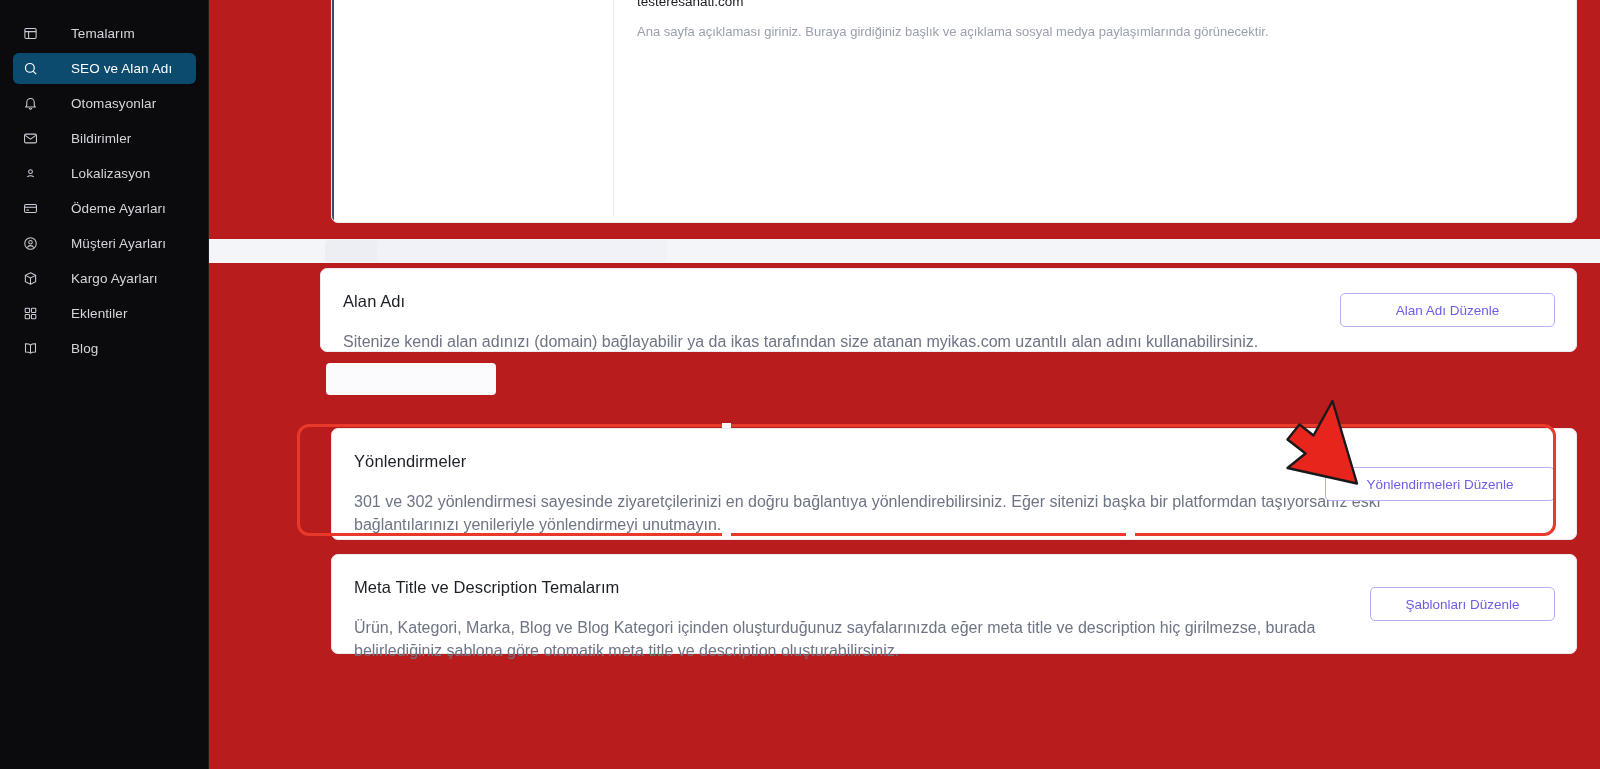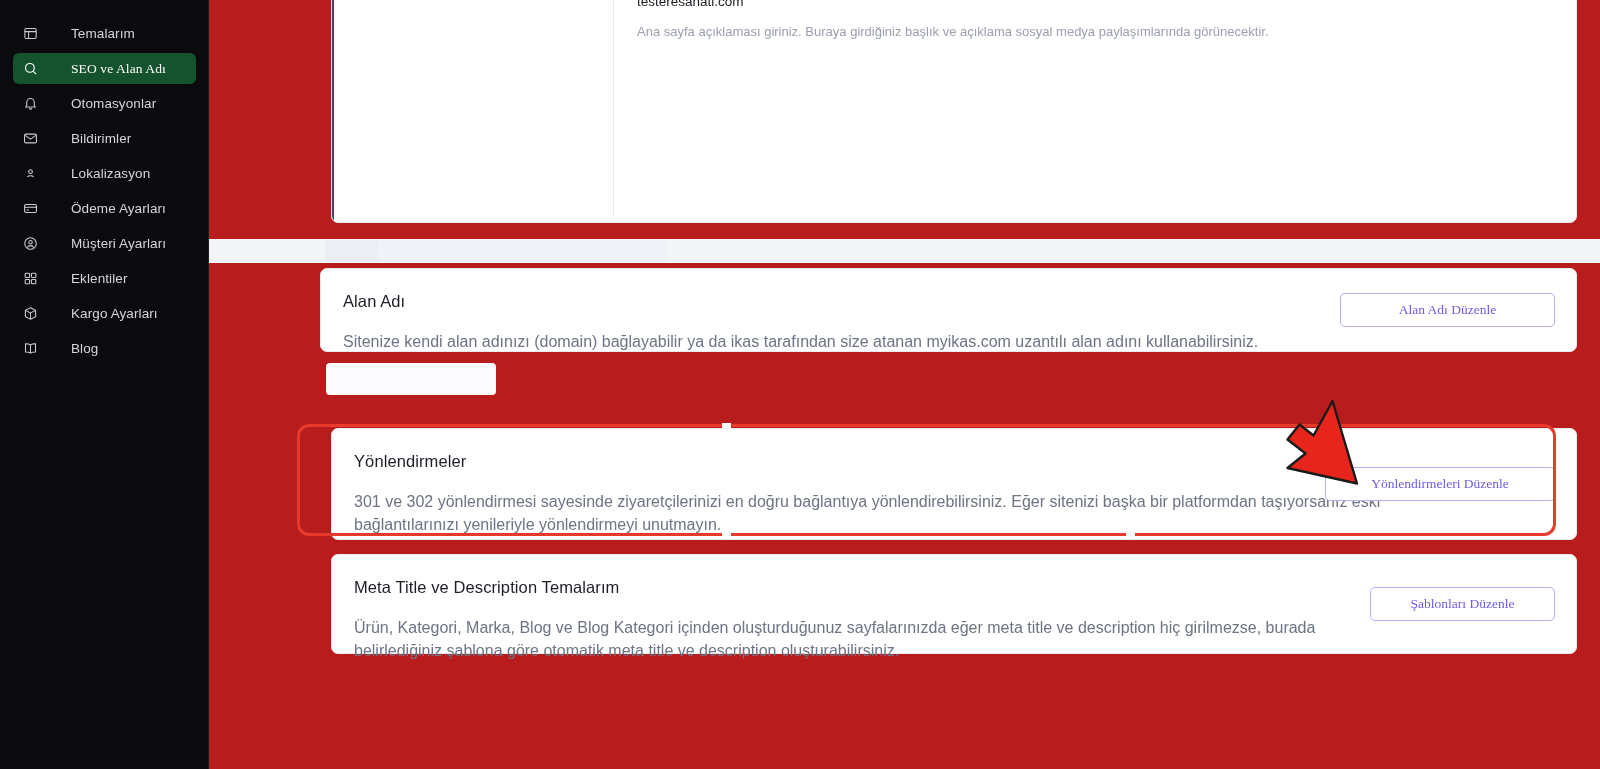--- a/index.html
+++ b/index.html
@@ -26,21 +26,21 @@
   }
   .nav-item {
     display: flex; align-items: center;
     height: 31px;
     margin: 0 13px 4px 13px;
     padding: 0 9px;
     border-radius: 6px;
     cursor: pointer;
     color: #d4d6dc;
   }
-  .nav-item.active { background: #14532d; color: #ffffff; font-family: Liberation Serif, serif; }
+  .nav-item.active { background: #0c4a6e; color: #ffffff; }
   .nav-ico {
     width: 16px; height: 16px;
     flex: 0 0 16px;
     margin-right: 11px;
     display: flex; align-items: center; justify-content: center;
     color: #c9ccd4;
   }
   .nav-item.active .nav-ico { color: #ffffff; }
   .nav-ico svg { width: 15px; height: 15px; display: block; }
   .nav-label { font-size: 13.5px; line-height: 1; letter-spacing: .1px; white-space: nowrap; margin-left: 22px; }
@@ -89,21 +89,21 @@
     top: 50%;
     transform: translateY(-50%);
     height: 34px;
     min-width: 215px;
     padding: 0 18px;
     border: 1px solid #b9aef0;
     border-radius: 5px;
     background: #ffffff;
     color: #6c5ce9;
     font-size: 13.5px;
-    font-family: Liberation Serif, serif;
+    font-family: Liberation Sans, sans-serif;
     cursor: pointer;
     white-space: nowrap;
   }
 
   
   .top-card {
     position: absolute;
     left: 20px; right: 0; top: -250px; height: 473px;
     background: #ffffff;
     border: 1px solid #e9ebf0;
@@ -250,38 +250,38 @@
             <circle cx="12" cy="10" r="2.8"></circle>
             <path d="M6.8 18.6c1-2.1 2.9-3.2 5.2-3.2s4.2 1.1 5.2 3.2"></path>
           </svg>
       </span>
       <span class="nav-label">Müşteri Ayarları</span>
     </div>
 
     <div class="nav-item">
       <span class="nav-ico">
         <svg viewBox="0 0 24 24" fill="none" stroke="currentColor" stroke-width="1.7">
+            <path d="M12 2.8 20.2 7v10L12 21.2 3.8 17V7L12 2.8z"></path>
+            <path d="M3.8 7 12 11.2 20.2 7"></path>
+            <path d="M12 11.2v10"></path>
+          </svg>
+      </span>
+      <span class="nav-label">Kargo Ayarları</span>
+    </div>
+
+    <div class="nav-item">
+      <span class="nav-ico">
+        <svg viewBox="0 0 24 24" fill="none" stroke="currentColor" stroke-width="1.7">
             <rect x="3.5" y="3.5" width="7" height="7" rx="1.3"></rect>
             <rect x="13.5" y="3.5" width="7" height="7" rx="1.3"></rect>
             <rect x="3.5" y="13.5" width="7" height="7" rx="1.3"></rect>
             <rect x="13.5" y="13.5" width="7" height="7" rx="1.3"></rect>
           </svg>
       </span>
       <span class="nav-label">Eklentiler</span>
-    </div>
-
-    <div class="nav-item">
-      <span class="nav-ico">
-        <svg viewBox="0 0 24 24" fill="none" stroke="currentColor" stroke-width="1.7">
-            <path d="M12 2.8 20.2 7v10L12 21.2 3.8 17V7L12 2.8z"></path>
-            <path d="M3.8 7 12 11.2 20.2 7"></path>
-            <path d="M12 11.2v10"></path>
-          </svg>
-      </span>
-      <span class="nav-label">Kargo Ayarları</span>
     </div>
 
     <div class="nav-item">
       <span class="nav-ico">
         <svg viewBox="0 0 24 24" fill="none" stroke="currentColor" stroke-width="1.7">
             <path d="M12 6.5C10.5 5 8.3 4.4 4 4.5v13c4.3-.1 6.5.5 8 2 1.5-1.5 3.7-2.1 8-2v-13c-4.3-.1-6.5.5-8 2z"></path>
             <path d="M12 6.5v12"></path>
           </svg>
       </span>
       <span class="nav-label">Blog</span>

